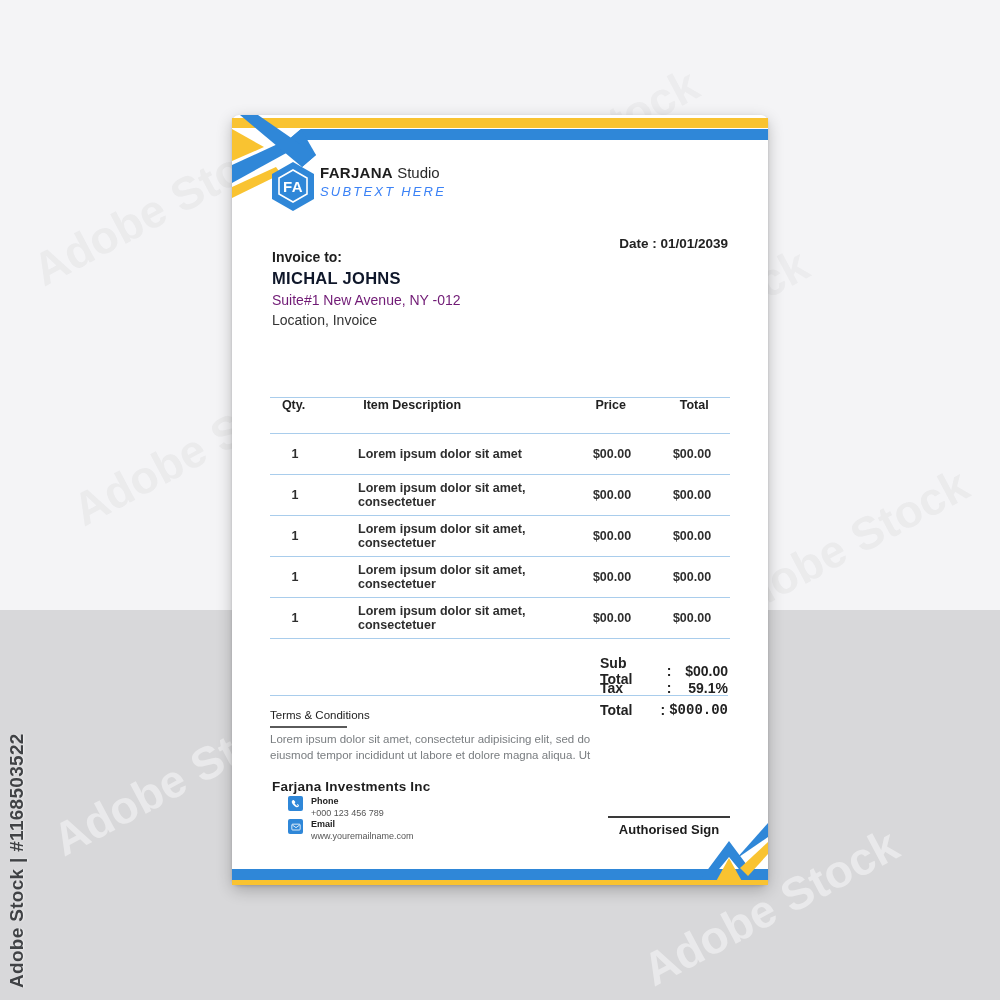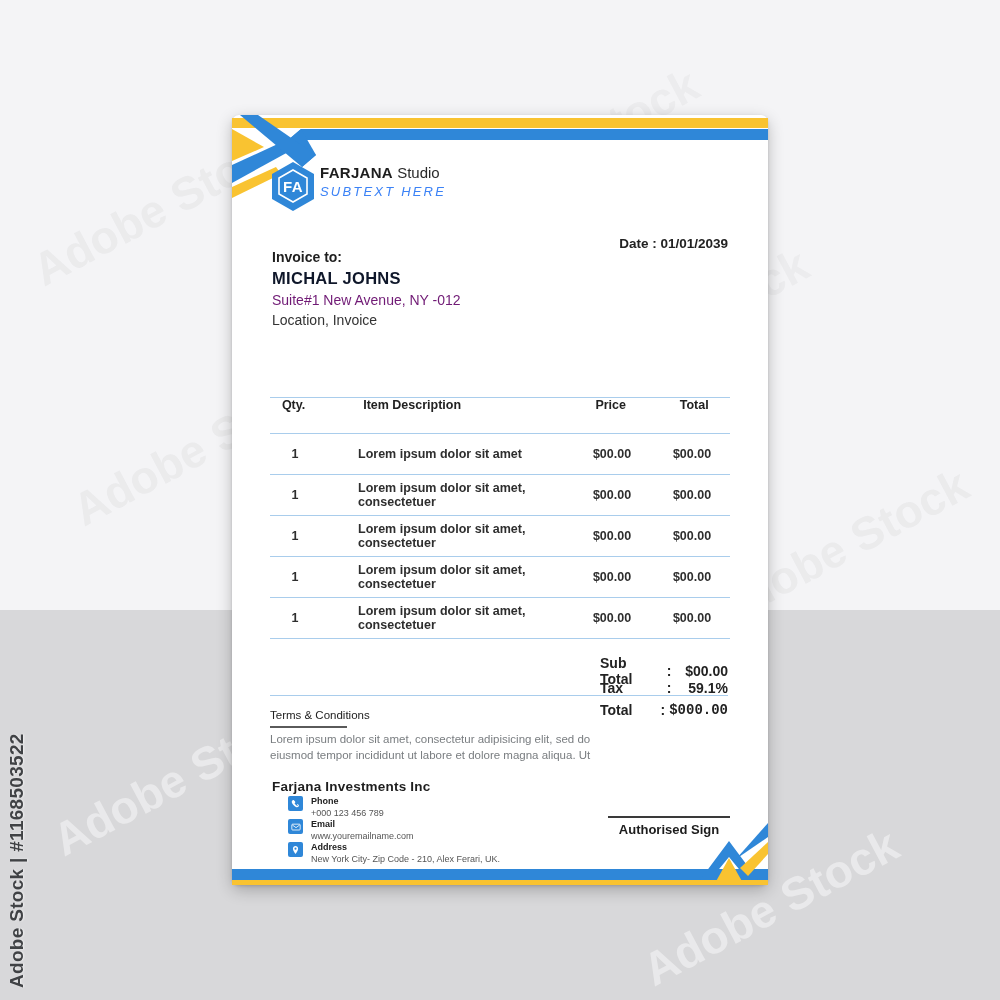--- a/index.html
+++ b/index.html
@@ -230,32 +230,20 @@
           <rect x="1" y="2.6" width="10" height="7" rx="1" fill="none" stroke="#fff" stroke-width="1"></rect>
           <path d="M1.6 3.6 L6 6.8 L10.4 3.6" fill="none" stroke="#fff" stroke-width="1"></path>
         </svg>
       </div>
       <div class="contact-txt">
         <div class="contact-label">Email</div>
         <div class="contact-value">www.youremailname.com</div>
       </div>
     </div>
 
-    <div class="contact ct-2">
-      <div class="contact-icon">
-        <svg width="9" height="10" viewBox="0 0 12 12">
-          <path fill="#fff" d="M6 0.8C4 0.8 2.6 2.3 2.6 4.2 2.6 6.9 6 11.2 6 11.2s3.4-4.3 3.4-7C9.4 2.3 8 0.8 6 0.8z"></path>
-          <circle cx="6" cy="4.2" r="1.4" fill="#2f87d8"></circle>
-        </svg>
-      </div>
-      <div class="contact-txt">
-        <div class="contact-label">Address</div>
-        <div class="contact-value">New York City- Zip Code - 210, Alex Ferari, UK.</div>
-      </div>
-    </div>
 
     <div class="sign-line"></div>
     <div class="sign-label">Authorised Sign</div>
 
     <div class="stripe-blue-bottom"></div>
     <div class="stripe-yellow-bottom"></div>
     <svg class="corner-svg corner-br" width="150" height="113" viewBox="0 0 150 113">
       <polygon points="111,86 126,113 96,113" fill="#f9c331"></polygon>
       <polygon points="82,108 111,69 140,108 130,108 111,85 92,108" fill="#2f87d8"></polygon>
       <polygon points="150,70 150,82 130,104 122,96" fill="#f9c331"></polygon>

